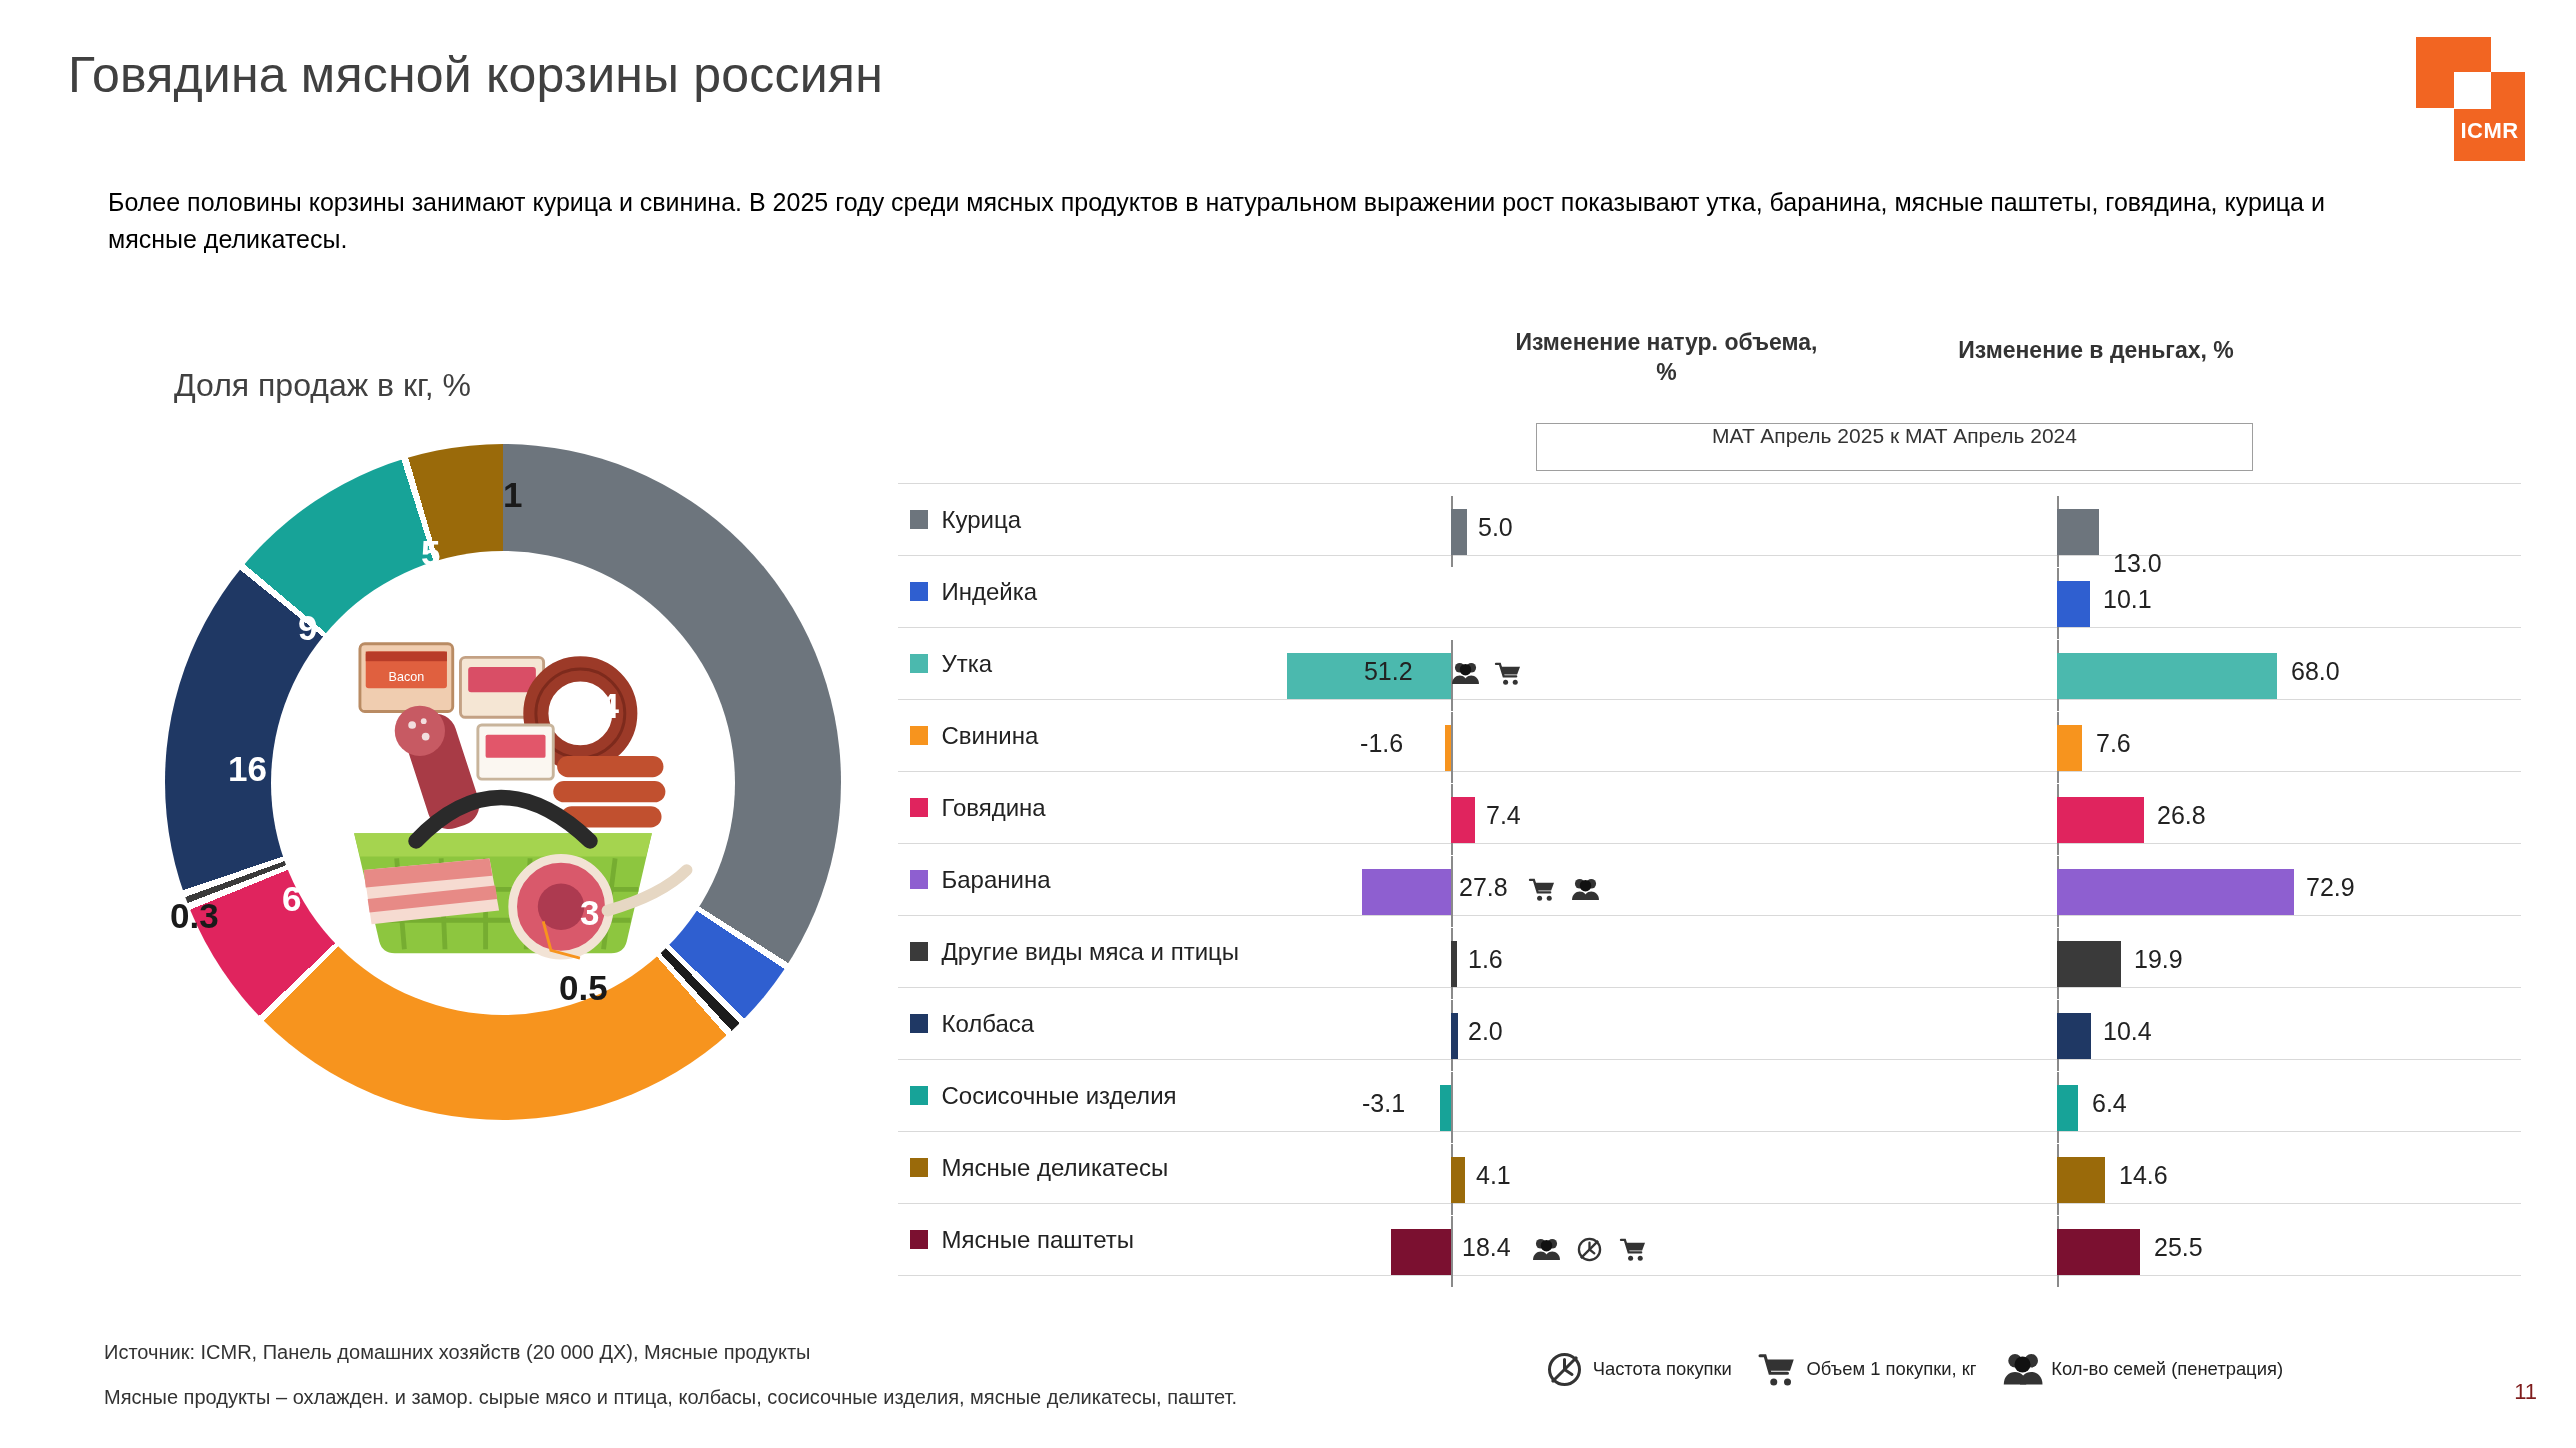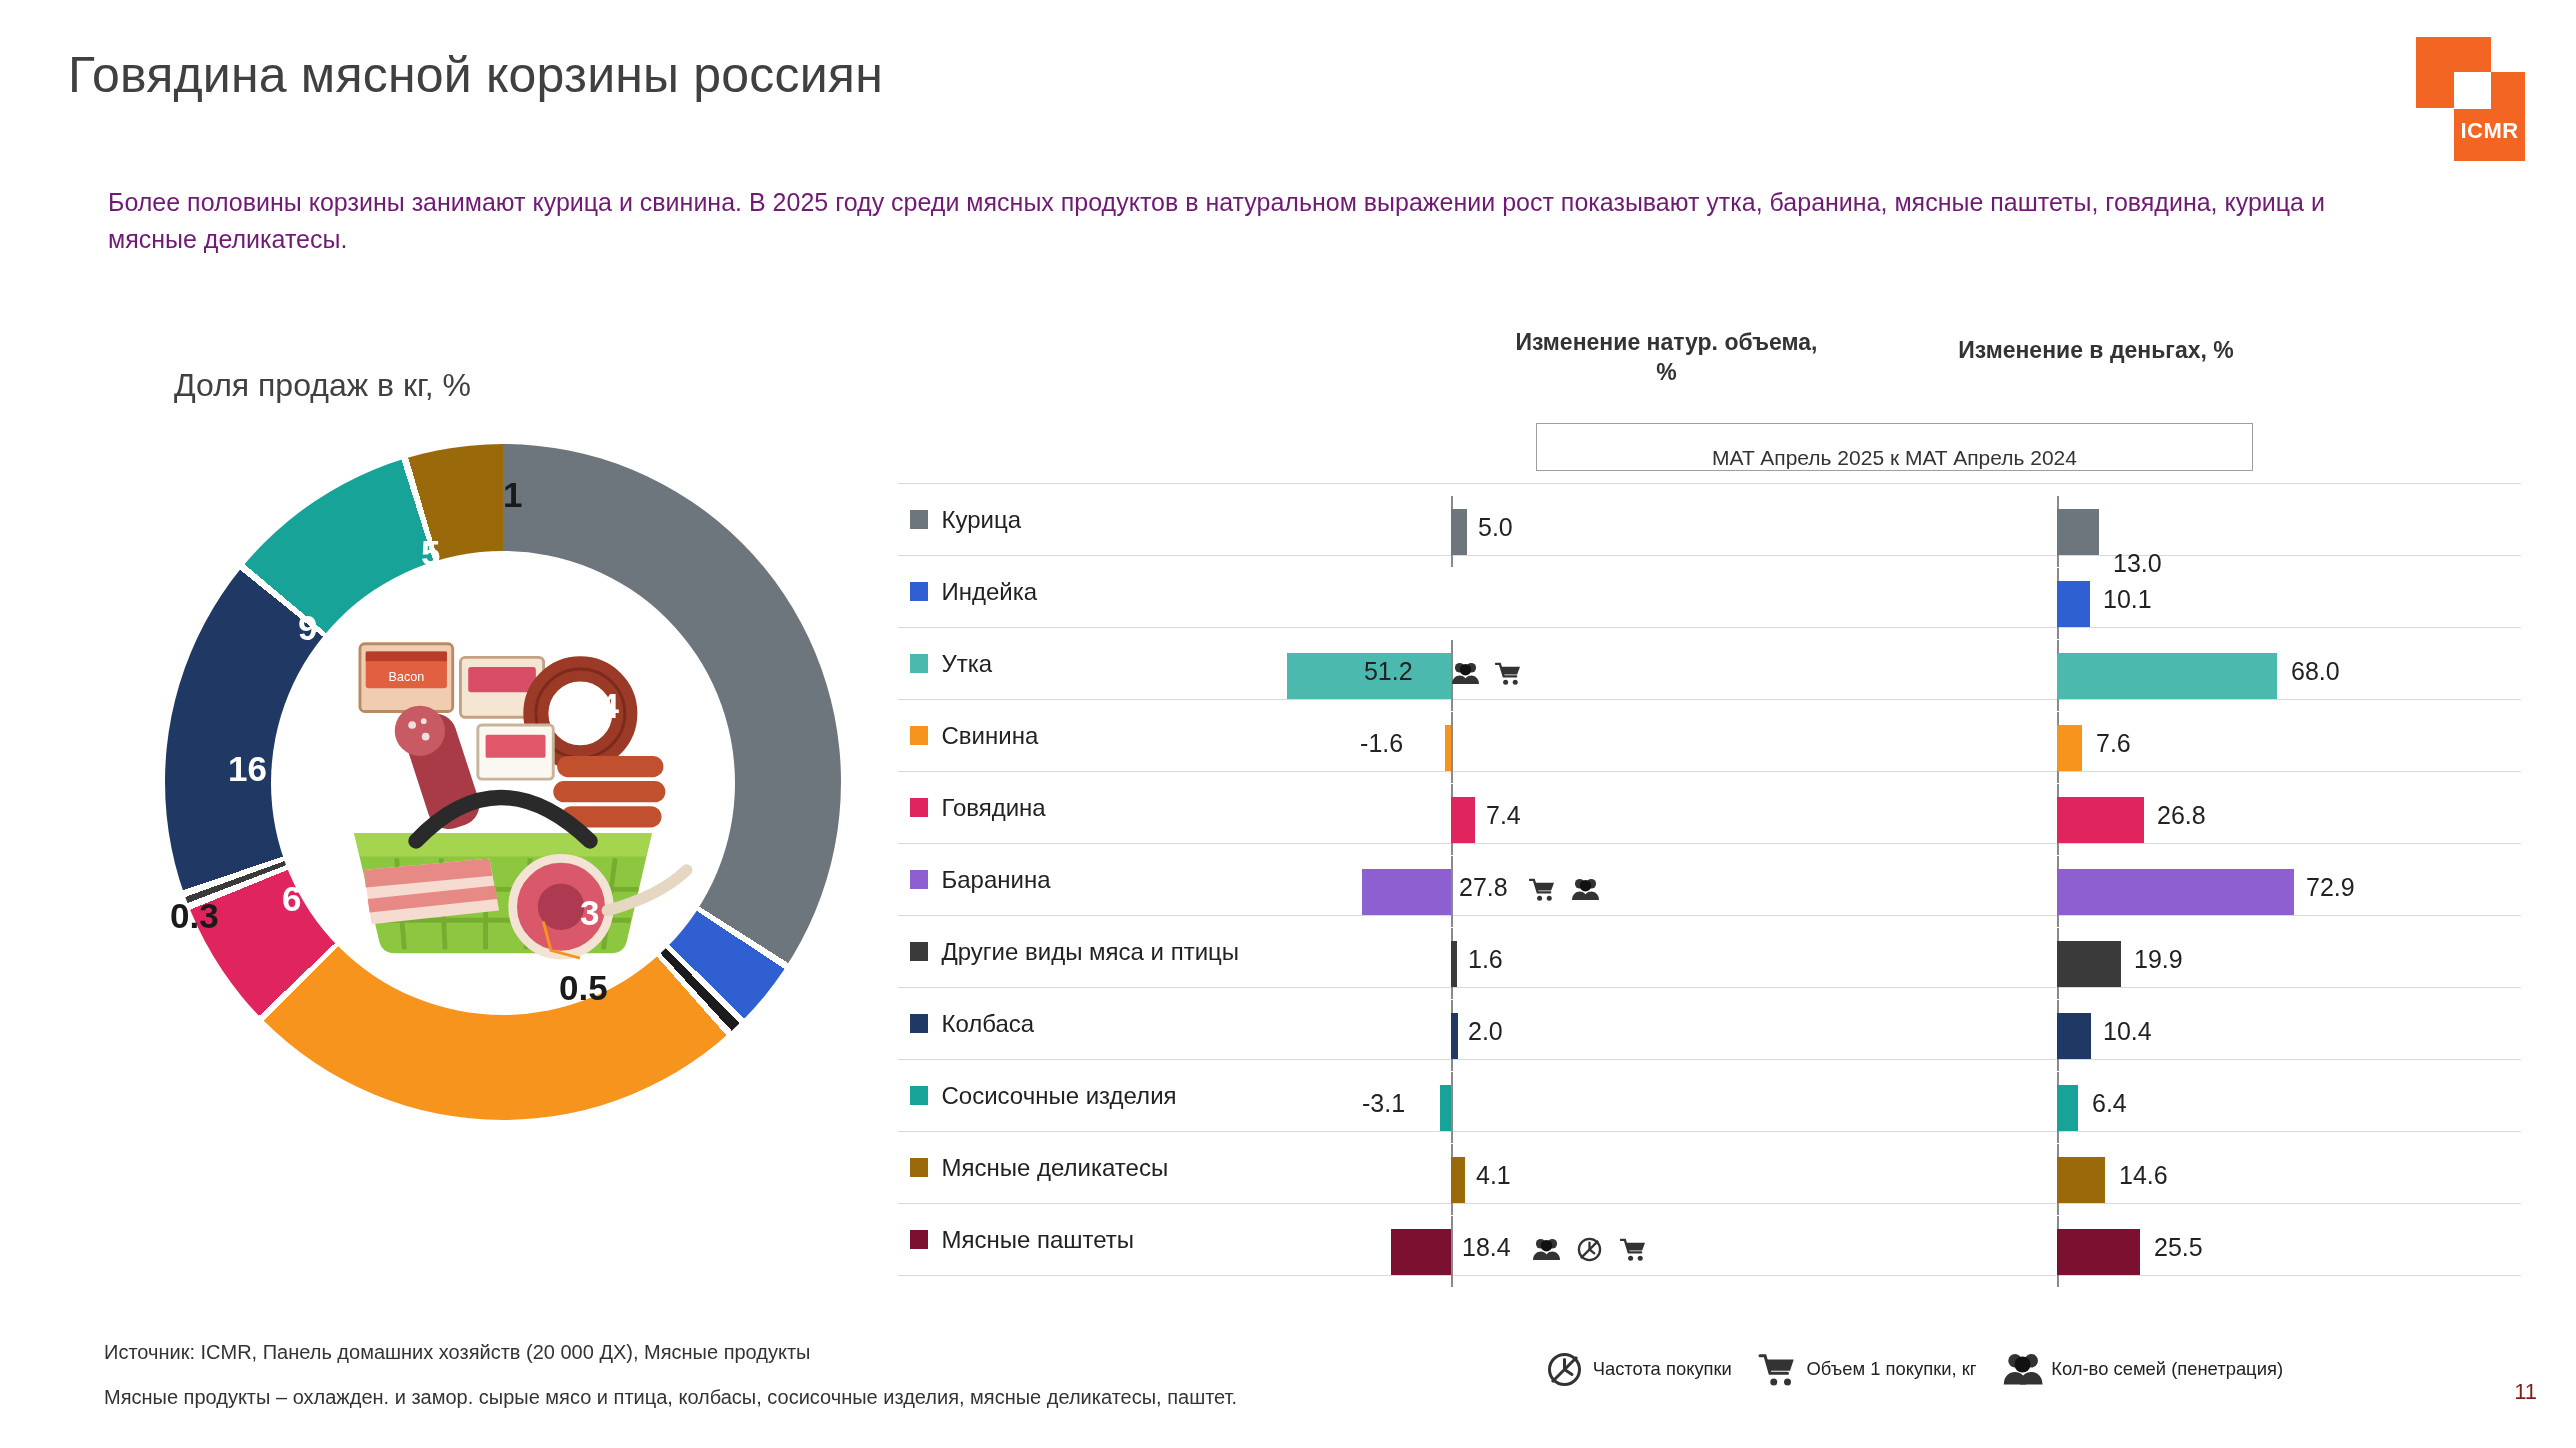--- a/index.html
+++ b/index.html
@@ -26,21 +26,21 @@
     font-weight: 400;
     letter-spacing: 0.2px;
   }
   .subtitle {
     position: absolute;
     left: 108px;
     top: 184px;
     width: 2279px;
     font-size: 25px;
     line-height: 1.48;
-    color: #701a75;
+    color: #000000;
   }
 
   
   .logo {
     position: absolute;
     right: 50px;
     top: 37px;
     width: 124px;
     height: 124px;
   }
@@ -149,21 +149,21 @@
   }
   .mat-box {
     position: absolute;
     left: 1536px;
     top: 423px;
     width: 715px;
     height: 46px;
     border: 1px solid #9e9e9e;
     background: #fff;
     display: flex;
-    align-items: flex-end;
+    align-items: flex-start;
     justify-content: center;
     font-size: 21px;
     color: #333;
   }
 
   .rows {
     position: absolute;
     left: 898px;
     top: 483px;
     width: 1623px;

